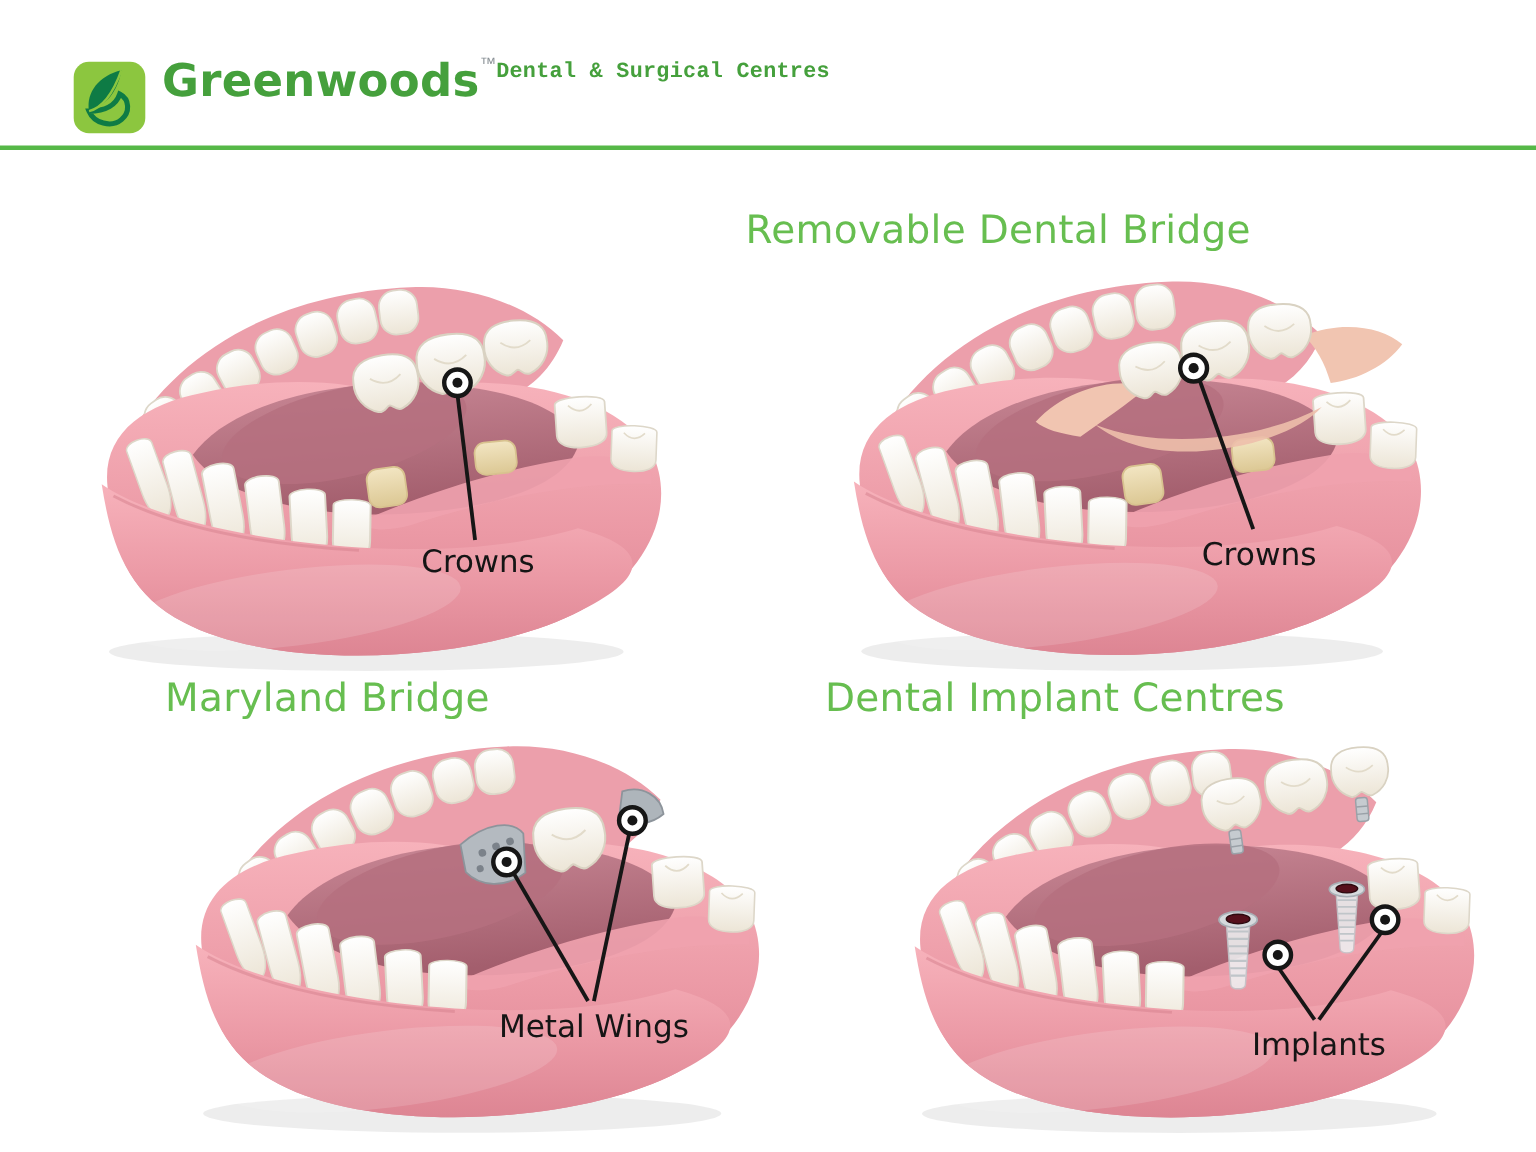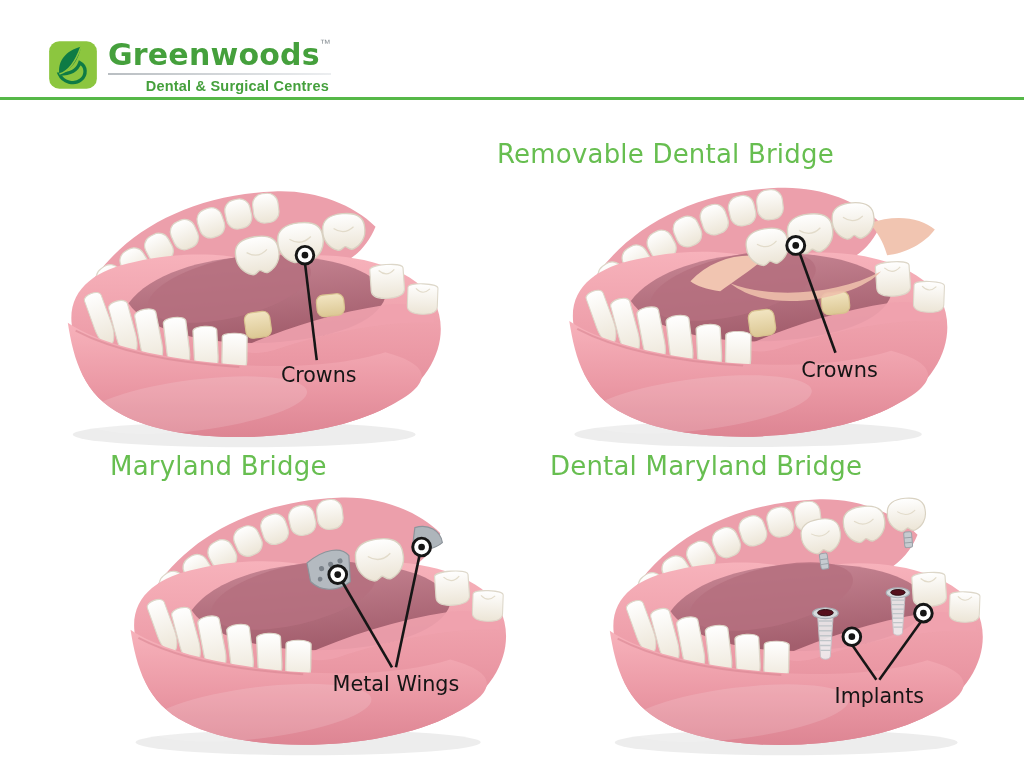--- a/index.html
+++ b/index.html
@@ -2,28 +2,28 @@
 <html><head>
 <meta charset="utf-8">
 <style>
   html,body{margin:0;padding:0;background:#fff;}
   .page{position:relative;width:1024px;height:768px;background:#ffffff;overflow:hidden;
         font-family:"Liberation Sans",sans-serif;}
 
   
   .logo{position:absolute;left:48px;top:40px;display:flex;align-items:flex-start;gap:10px;}
   .logo-mark{width:50px;height:50px;flex:0 0 auto;}
-  .logo-text{display:flex;flex-direction:column;text-align:center;}
+  .logo-text{display:flex;flex-direction:row;text-align:center;}
   .logo-name-row{line-height:1;}
   .logo-name{font-size:30px;font-weight:bold;color:#45a03c;letter-spacing:.2px;
              font-family:"DejaVu Sans",sans-serif;}
   .logo-tm{font-size:11px;color:#8a9196;vertical-align:top;position:relative;top:-2px;}
   .logo-divider{height:2px;margin:3px 0 3px;background:linear-gradient(to right,#b9bec2,#eceef0);}
   .logo-tagline{font-size:14.5px;font-weight:bold;color:#45a03c;letter-spacing:.2px;
-                font-family:Liberation Sans, sans-serif;margin-left:36px;}
+                font-family:Liberation Mono, monospace;}
   .page-title{position:absolute;top:38px;right:30px;margin:0;font-size:44px;font-weight:800;
               color:#56b848;letter-spacing:.4px;font-family:"DejaVu Sans",sans-serif;}
   .header-rule{position:absolute;left:0;top:97px;width:1024px;height:3px;background:#56b848;}
 
   
   .panel-label{position:absolute;margin:0;font-size:26px;font-weight:500;color:#67be50;
                font-family:"DejaVu Sans",sans-serif;letter-spacing:.2px;}
   .pl1{left:46px;top:139px;}
   .pl2{left:497px;top:139px;}
   .pl3{left:110px;top:451px;}
@@ -130,21 +130,21 @@
       </div>
       <div class="logo-divider"></div>
       <div class="logo-tagline">Dental &amp; Surgical Centres</div>
     </div>
   </div>
 
   <div class="header-rule"></div>
 
   <h2 class="panel-label pl3">Maryland Bridge</h2>
   <h2 class="panel-label pl2">Removable Dental Bridge</h2>
-  <h2 class="panel-label pl4">Dental Maryland Bridge</h2>
+  <h2 class="panel-label pl4">Dental Implant Centres</h2>
 
   <svg class="art art1" viewBox="0 0 440 300">
     <use href="#jaw-base"></use>
     <g>
       <g transform="translate(224,162) rotate(-8)">
           <rect x="-13" y="-13" width="26" height="26" rx="7" fill="url(#tanG)" stroke="#d8c28f" stroke-width="1.2"></rect>
         </g>
       <g transform="translate(298,142) rotate(-6)">
           <rect x="-14" y="-11" width="28" height="22" rx="7" fill="url(#tanG)" stroke="#d8c28f" stroke-width="1.2"></rect>
         </g>

